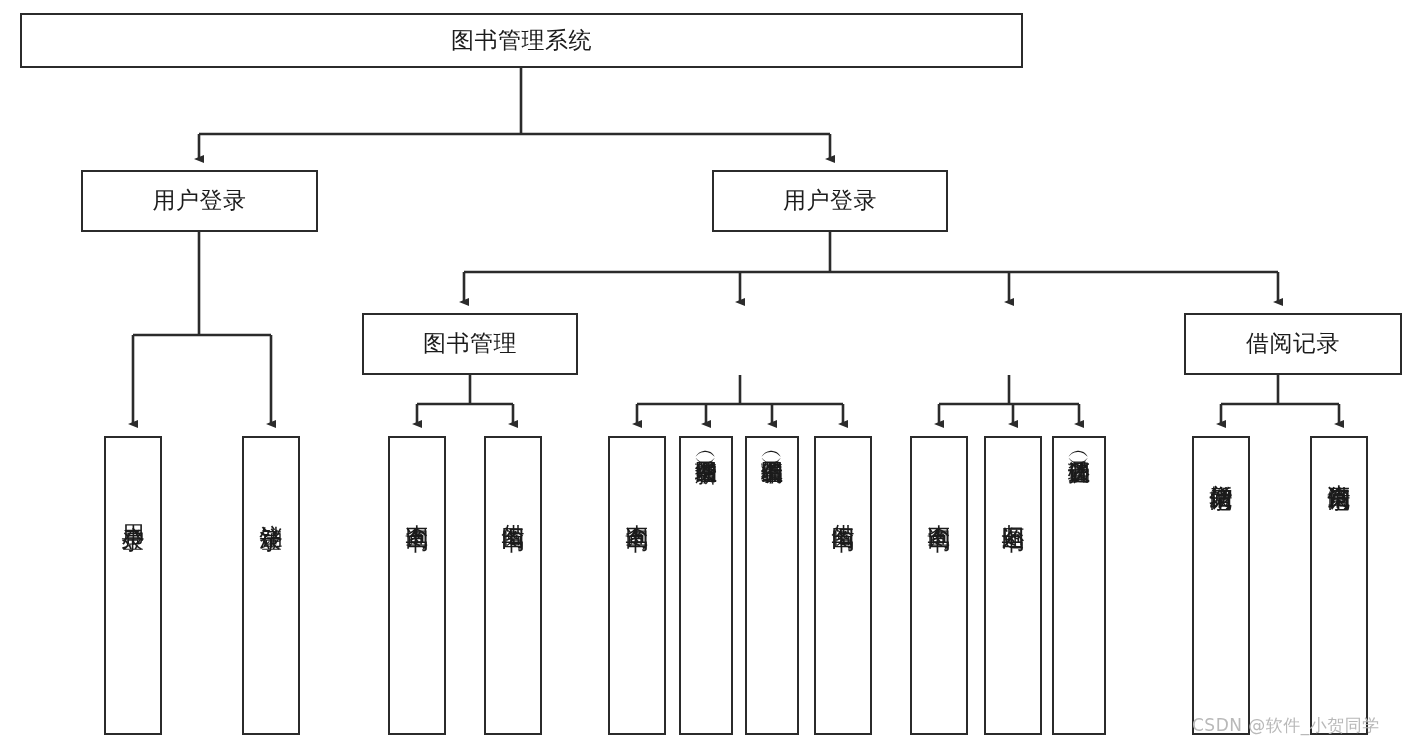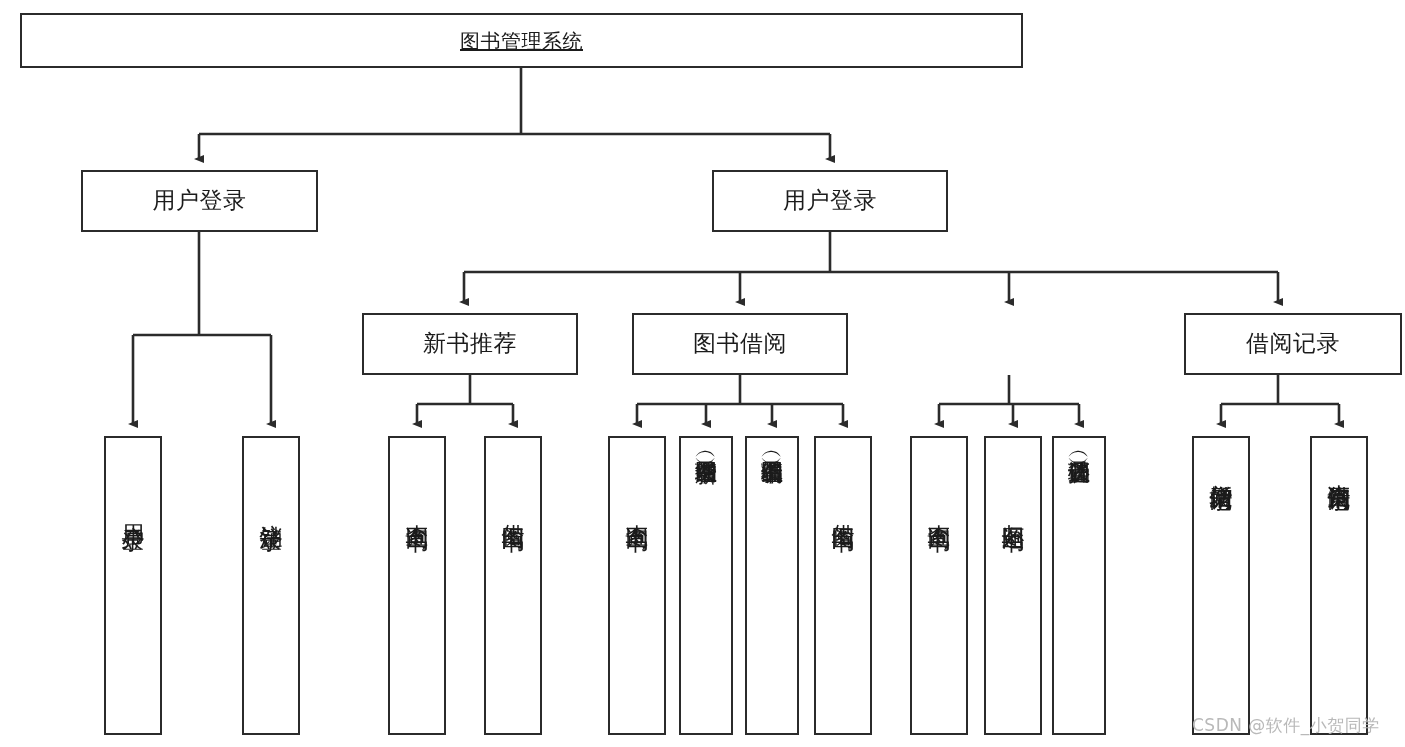--- a/index.html
+++ b/index.html
@@ -36,22 +36,21 @@
     justify-content: center;
     color: #1b1b1b;
   }
   .node-h {
     font-size: 23px;
     letter-spacing: 0.5px;
     line-height: 1.2;
     white-space: nowrap;
   }
   .node-root {
-    font-size: 20px;
-    text-decoration: underline;
+    font-size: 23px;
   }
   .node-leaf {
     align-items: flex-start;
     justify-content: center;
     padding-top: 4px;
   }
   .vtext {
     writing-mode: vertical-rl;
     text-orientation: upright;
     font-size: 23px;
@@ -139,24 +138,21 @@
   </div>
 
   <div class="node node-h" style="left:81px; top:170px; width:237px; height:62px;">
     <span>用户登录</span>
   </div>
   <div class="node node-h" style="left:712px; top:170px; width:236px; height:62px;">
     <span>用户登录</span>
   </div>
 
   <div class="node node-h" style="left:362px; top:313px; width:216px; height:62px;">
-    <span>新书推荐</span>
-  </div>
-  <div class="node node-h" style="left:632px; top:313px; width:216px; height:62px;">
-    <span>图书借阅</span>
+    <span>图书管理</span>
   </div>
   <div class="node node-h" style="left:1170px; top:313px; width:218px; height:62px;margin-left:14px;">
     <span>借阅记录</span>
   </div>
 
   <div class="node node-leaf" style="left:104px; top:436px; width:58px; height:299px; padding-top:68px;">
     <span class="vtext">用户登录</span>
   </div>
   <div class="node node-leaf" style="left:242px; top:436px; width:58px; height:299px; padding-top:68px;">
     <span class="vtext">注销登录</span>

